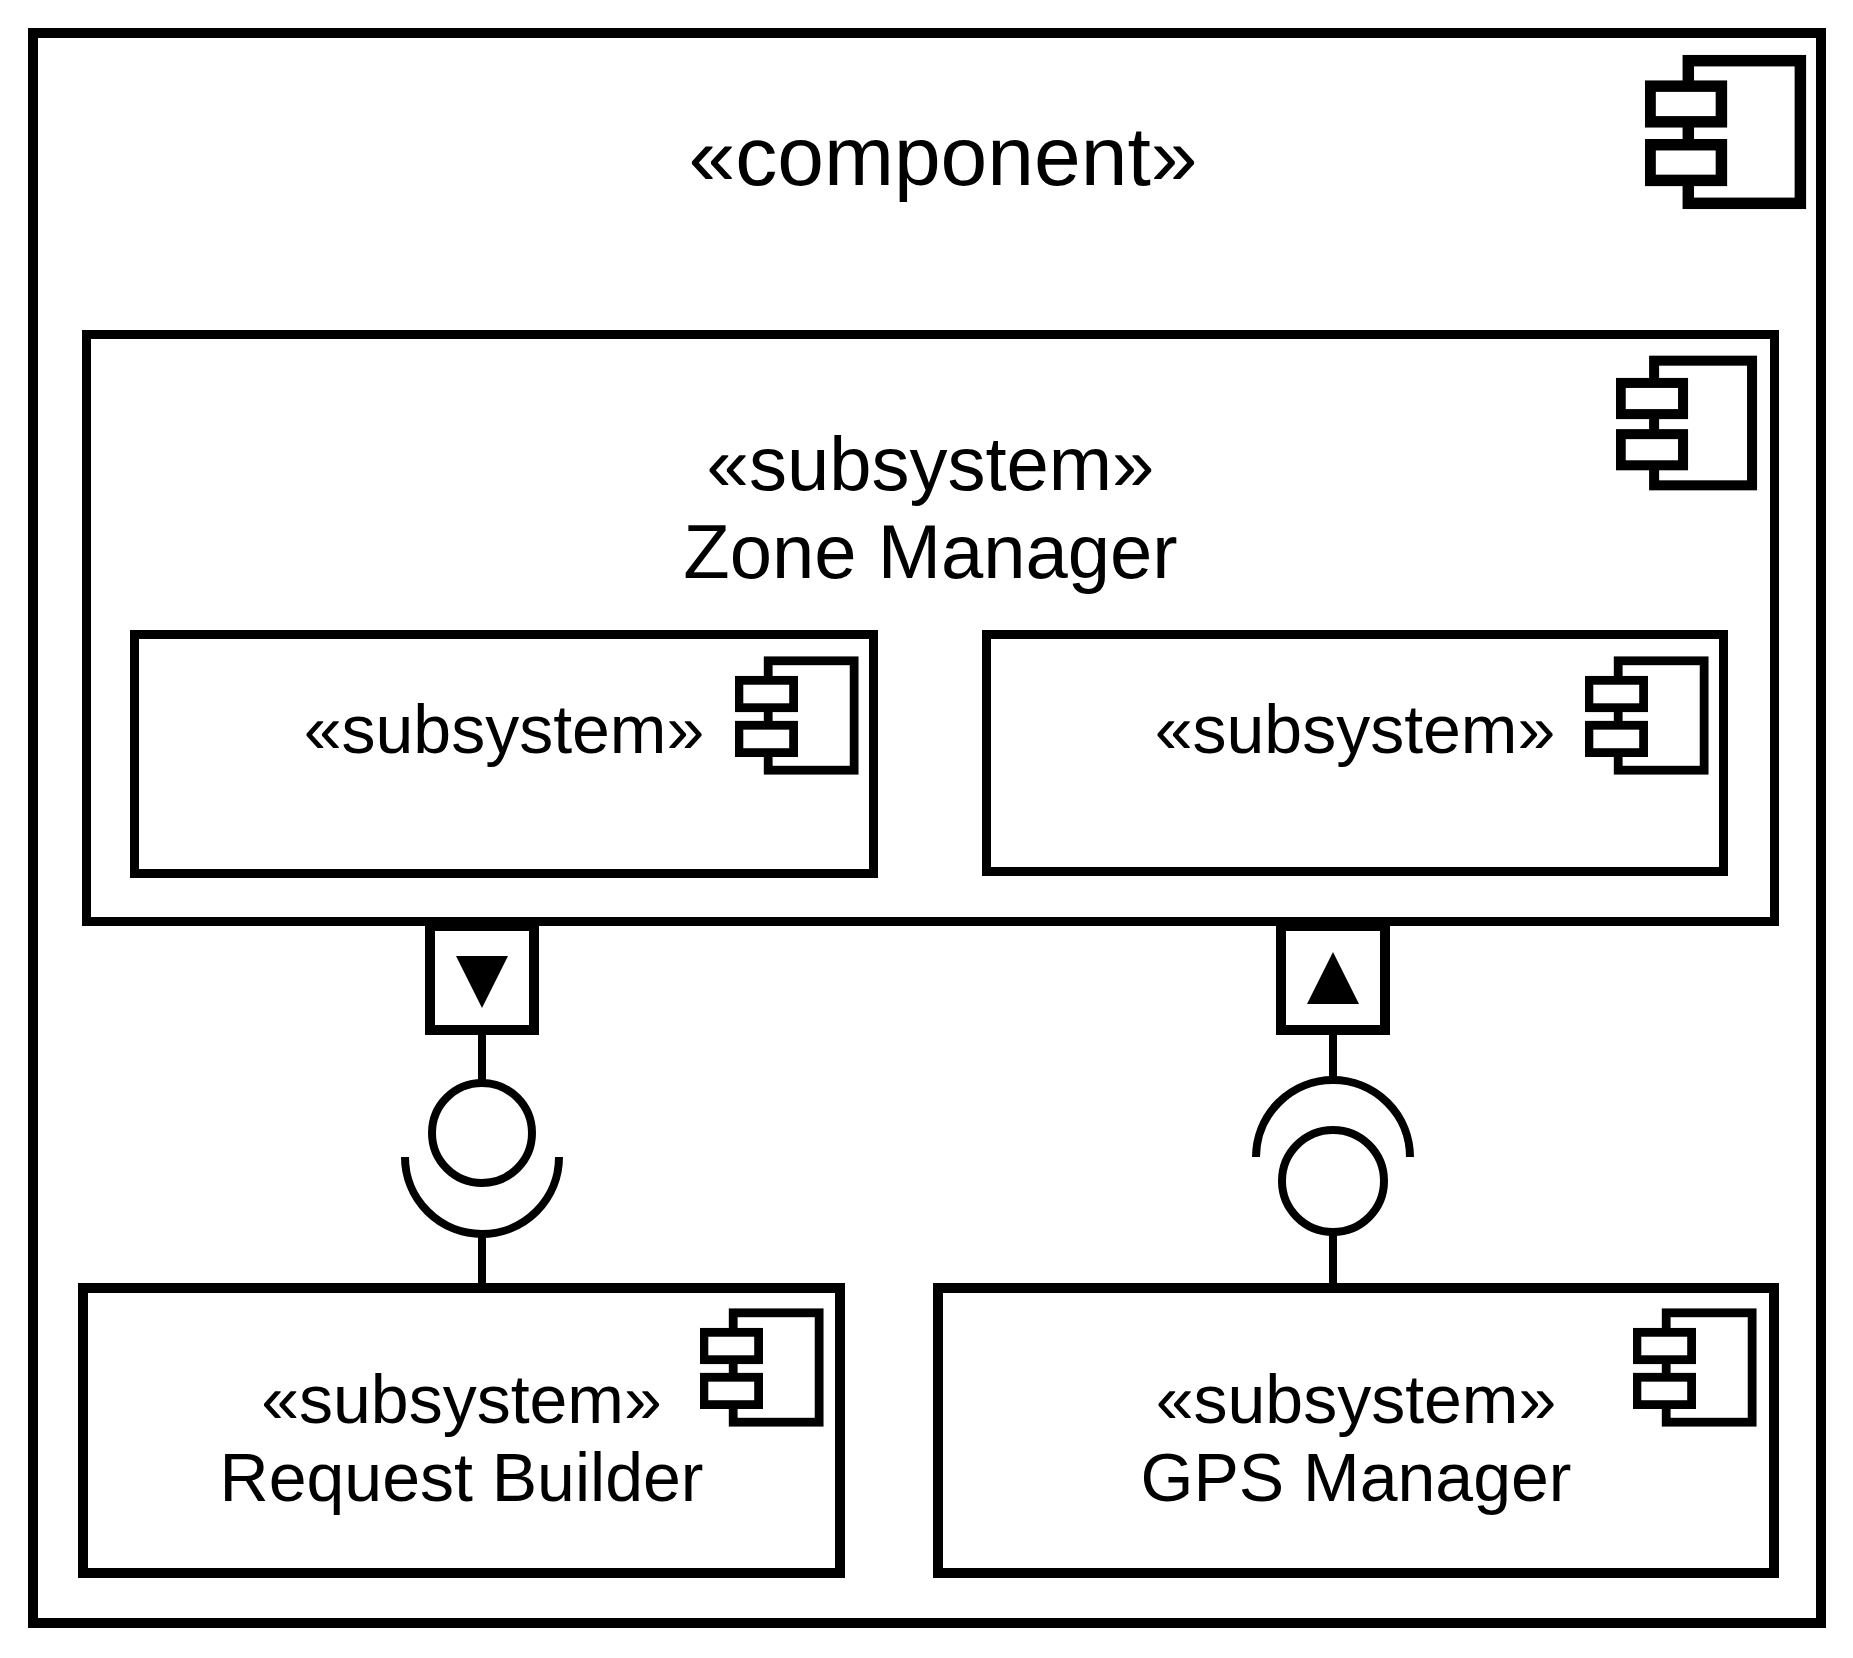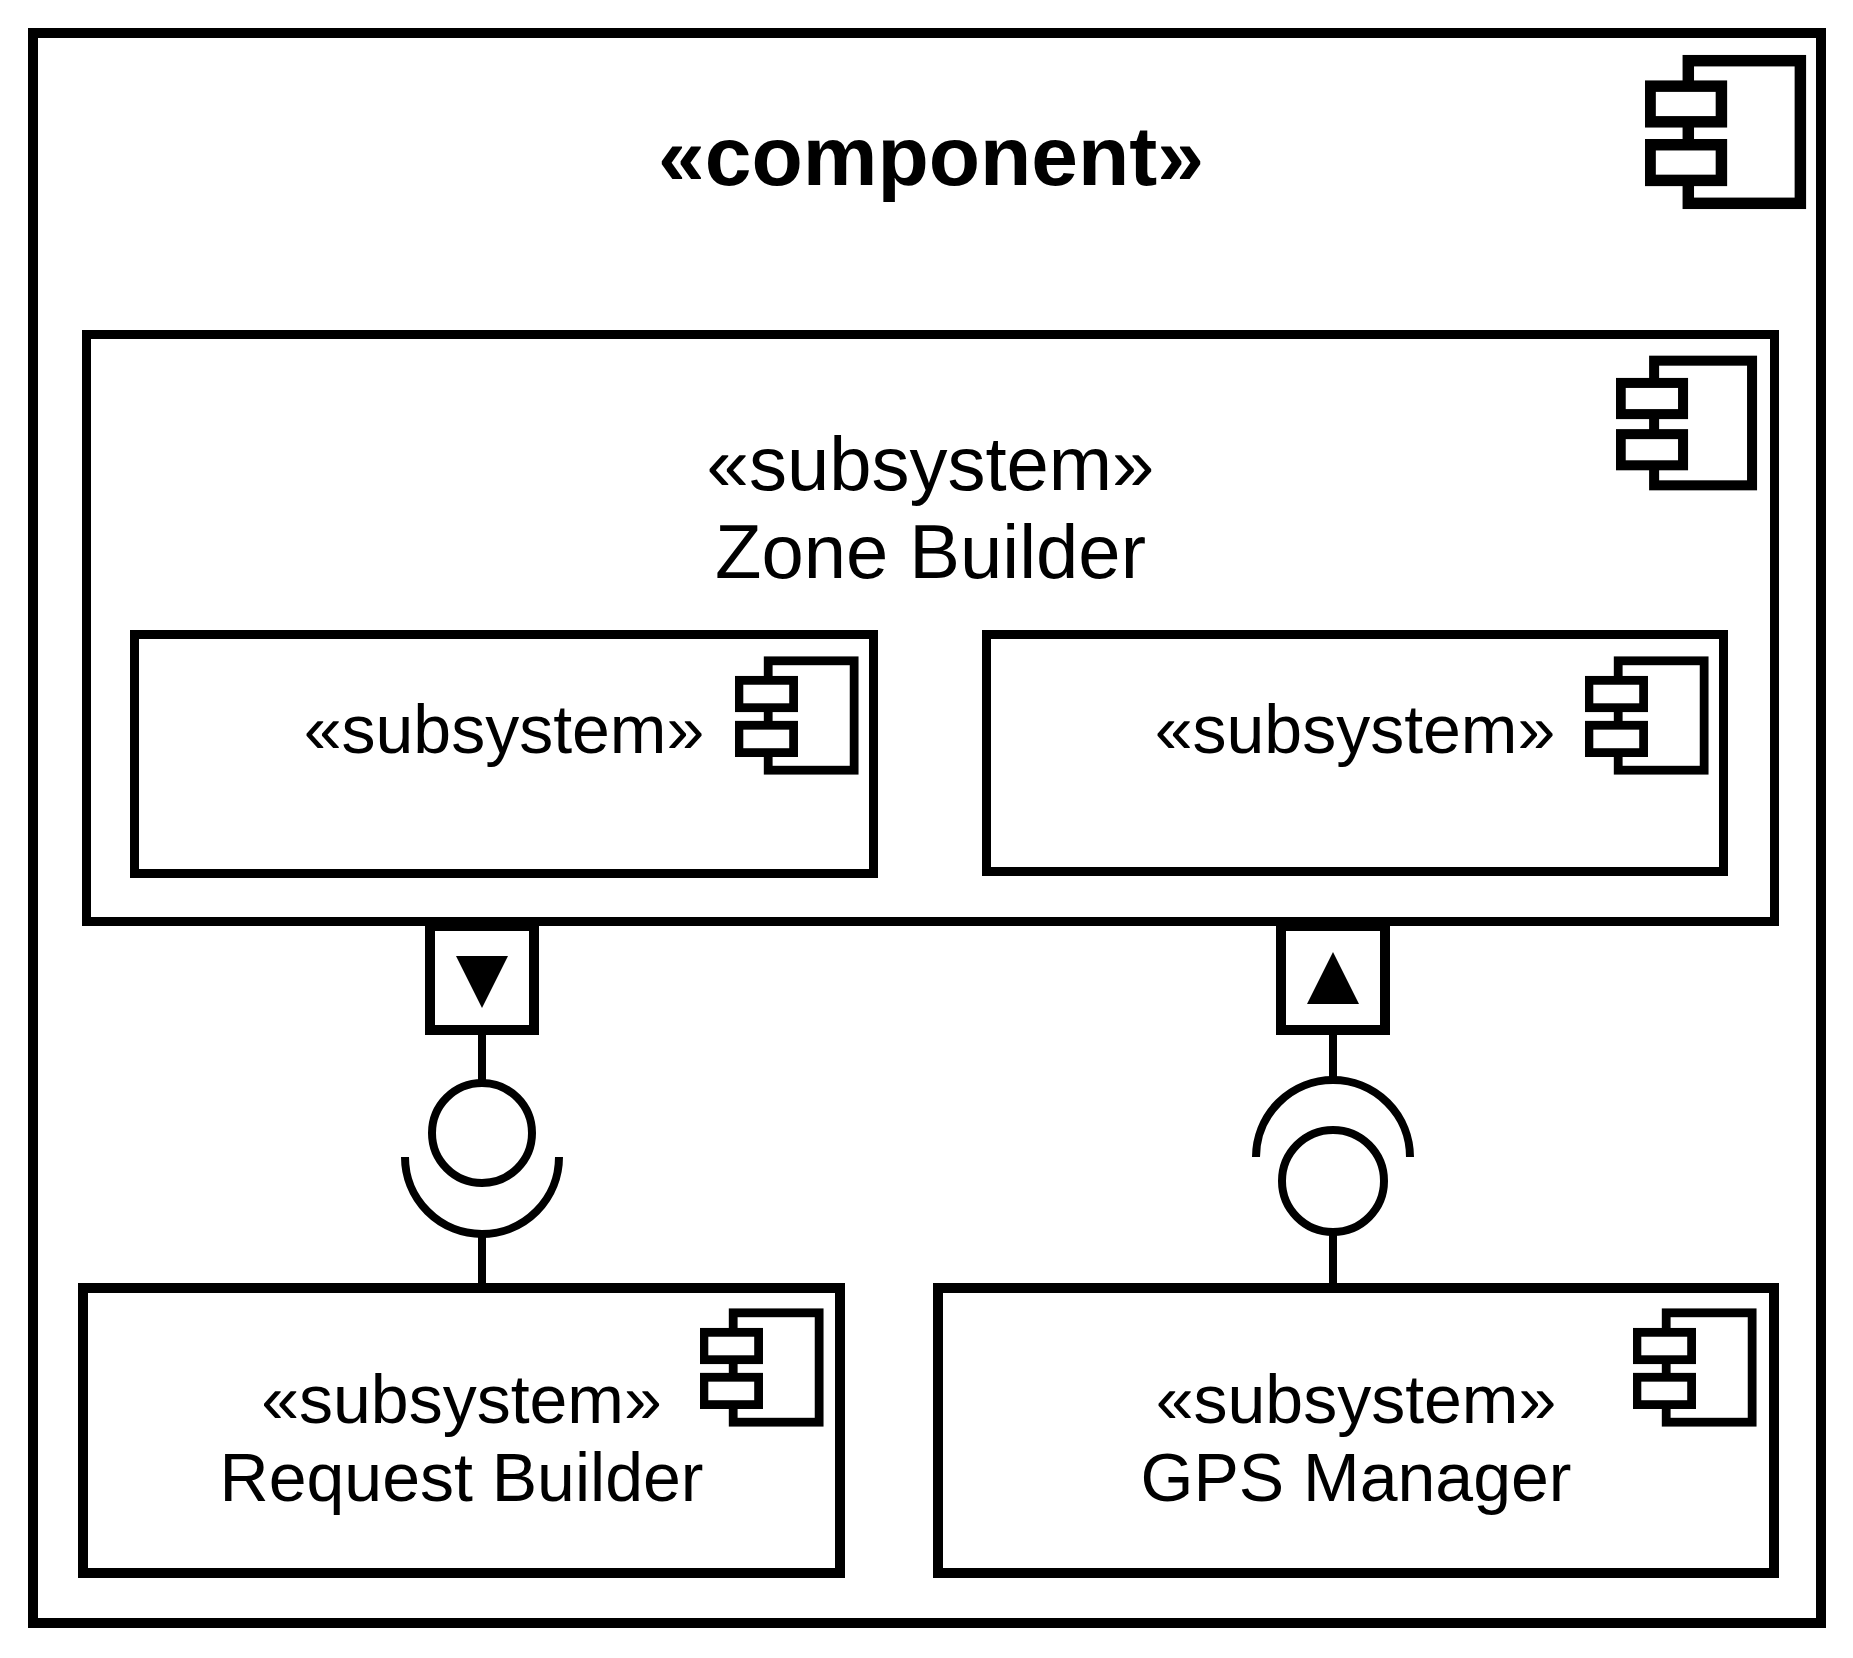--- a/index.html
+++ b/index.html
@@ -12,21 +12,21 @@
 
   .box { position: absolute; box-sizing: border-box; background: transparent; }
   .box-outer   { left: 28px;  top: 28px;   width: 1798px; height: 1600px; border: 10px solid #000; }
   .box-zm      { left: 82px;  top: 330px;  width: 1697px; height: 596px;  border: 9px solid #000; }
   .box-tt      { left: 130px; top: 630px;  width: 748px;  height: 248px;  border: 9px solid #000; }
   .box-lt      { left: 982px; top: 630px;  width: 746px;  height: 246px;  border: 9px solid #000; }
   .box-rb      { left: 78px;  top: 1283px; width: 767px;  height: 295px;  border: 10px solid #000; }
   .box-gps     { left: 933px; top: 1283px; width: 846px;  height: 295px;  border: 10px solid #000; }
 
   .label { position: absolute; text-align: center; white-space: nowrap; }
-  .t-outer { left: 32px;  top: 108px;  width: 1798px; font-size: 84px; font-weight: bold; line-height: 96px; }
+  .t-outer { left: 44px;  top: 108px;  width: 1798px; font-size: 84px; font-weight: normal; line-height: 96px; }
   .t-zm    { left: 82px;  top: 420px;  width: 1697px; font-size: 76px; line-height: 88px; }
   .t-tt    { left: 130px; top: 690px;  width: 748px;  font-size: 68px; line-height: 78px; }
   .t-lt    { left: 982px; top: 690px;  width: 746px;  font-size: 68px; line-height: 78px; }
   .t-rb    { left: 78px;  top: 1360px; width: 767px;  font-size: 68px; line-height: 78px; }
   .t-gps   { left: 933px; top: 1360px; width: 846px;  font-size: 68px; line-height: 78px; }
 
   .comp-icon { position: absolute; }
   .ci-outer { left: 1645px; top: 53px;   width: 163px; height: 158px; }
   .ci-zm    { left: 1616px; top: 354px;  width: 143px; height: 138px; }
   .ci-tt    { left: 735px;  top: 653px;  width: 125px; height: 125px; }
@@ -46,21 +46,21 @@
   <div class="box box-tt"></div>
   <div class="box box-lt"></div>
   <div class="box box-rb"></div>
   <div class="box box-gps"></div>
 
   <div class="label t-outer">
     <div>«component»</div>
   </div>
   <div class="label t-zm">
     <div>«subsystem»</div>
-    <div>Zone Builder</div>
+    <div>Zone Manager</div>
   </div>
   <div class="label t-tt">
     <div>«subsystem»</div>
   </div>
   <div class="label t-lt">
     <div>«subsystem»</div>
   </div>
   <div class="label t-rb">
     <div>«subsystem»</div>
     <div>Request Builder</div>

